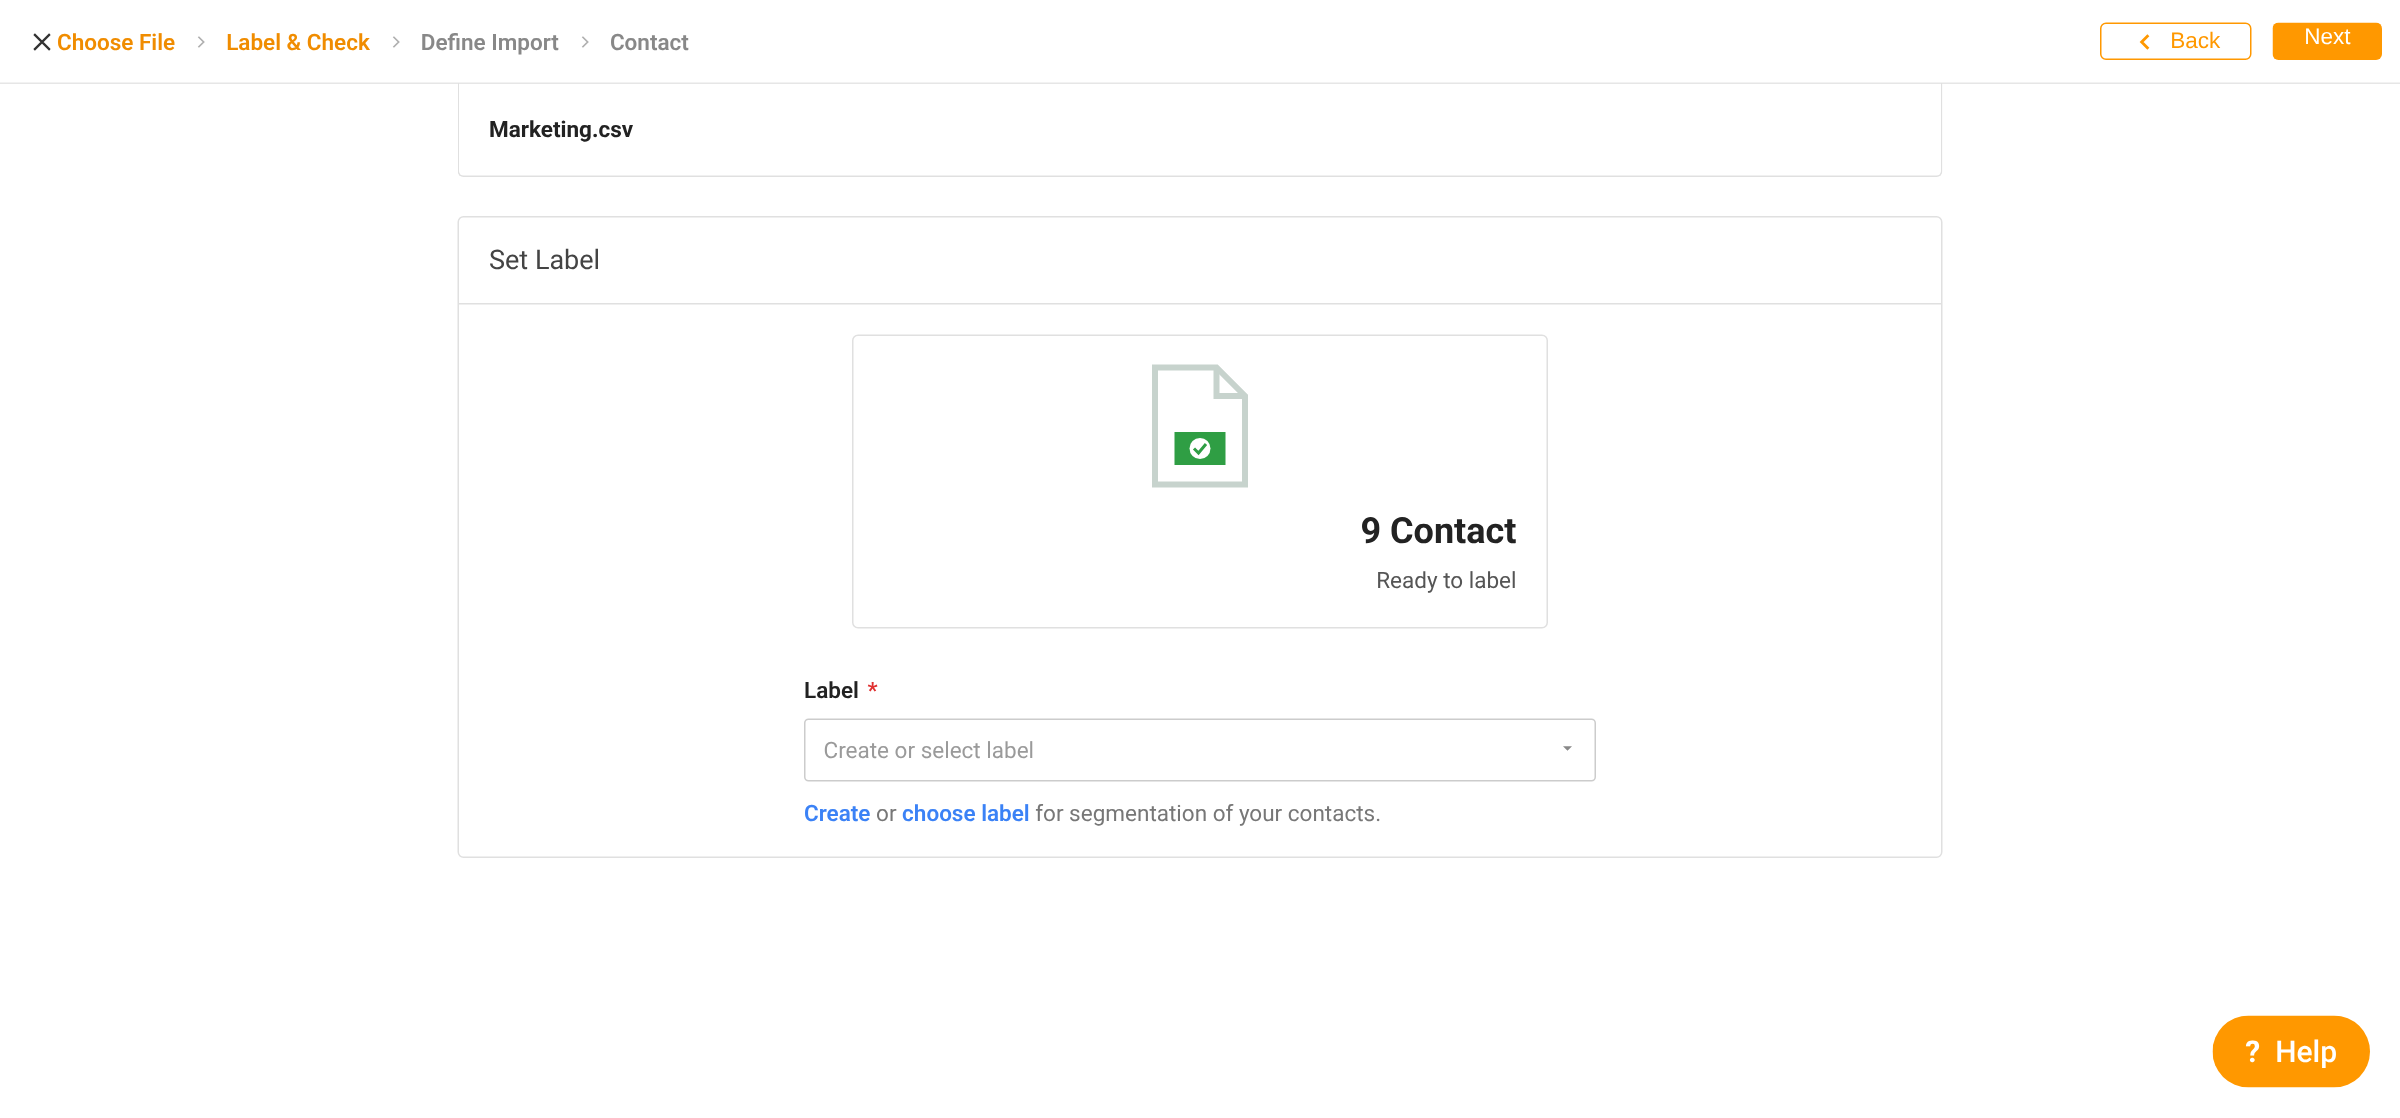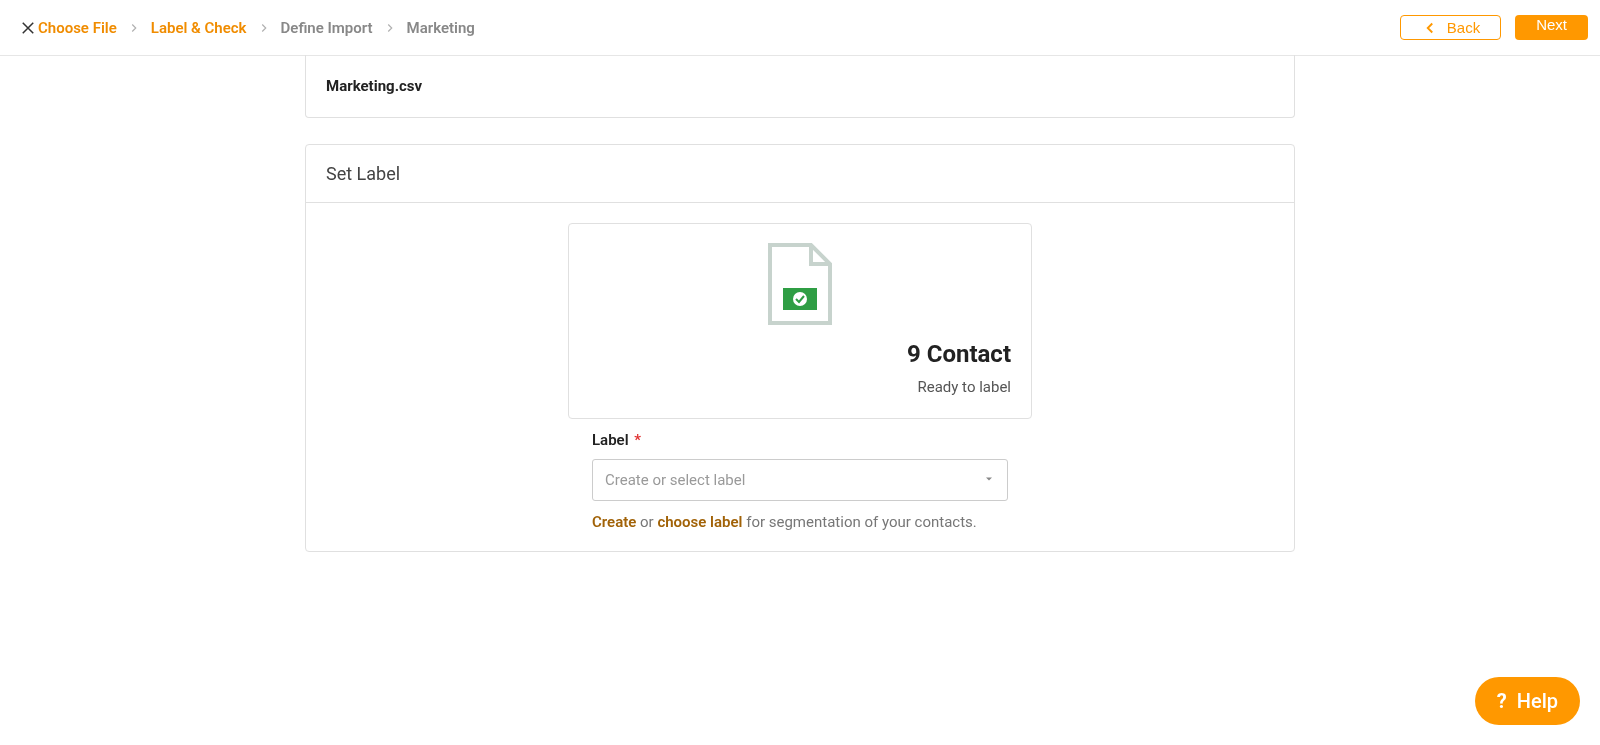--- a/index.html
+++ b/index.html
@@ -52,34 +52,34 @@
   .status-box {
     width: 464px; margin: 0 auto;
     border: 1px solid #e0e0e0; border-radius: 4px;
     padding: 18px 20px 22px;
     text-align: right;
   }
   .doc-icon { width: 70px; height: 84px; margin: 0 auto 14px; }
   .count-line { font-size: 24px; font-weight: 700; color: #222; margin-top: 4px; }
   .ready-line { font-size: 15px; color: #555; margin-top: 10px; }
 
-  .field-wrap { width: 416px; margin: 12px auto 0; }
+  .field-wrap { width: 528px; margin: 32px auto 0; }
   .field-label { font-size: 15px; font-weight: 600; color: #222; margin-bottom: 10px; }
   .field-label .req { color: #e03131; margin-left: 2px; }
   .select {
     position: relative;
     border: 1px solid #ccc; border-radius: 3px;
     height: 42px; display: flex; align-items: center;
     padding: 0 12px; color: #9a9a9a; font-size: 15px;
     background: #fff; cursor: pointer;
   }
   .select .caret { position: absolute; right: 12px; top: 50%; transform: translateY(-50%); }
   .select .caret svg { width: 12px; height: 12px; fill: #888; }
   .helper { font-size: 15px; color: #777; margin-top: 12px; }
-  .helper strong { color: #a16207; font-weight: 600; }
+  .helper strong { color: #3b82f6; font-weight: 600; }
 
   .help-pill {
     position: fixed; right: 20px; bottom: 20px;
     background: #ff9800; color: #fff;
     border-radius: 999px; height: 48px;
     display: flex; align-items: center; gap: 10px;
     padding: 0 22px; font-size: 20px; font-weight: 500;
     cursor: pointer;
   }
   .help-pill .q { font-weight: 700; }
@@ -106,21 +106,21 @@
           <svg viewBox="0 0 24 24">
             <path d="M9 6l6 6-6 6"></path>
           </svg>
         </span>
       <span class="crumb">Define Import</span>
       <span class="chev">
           <svg viewBox="0 0 24 24">
             <path d="M9 6l6 6-6 6"></path>
           </svg>
         </span>
-      <span class="crumb">Marketing</span>
+      <span class="crumb">Contact</span>
     </div>
   </div>
   <div class="right-group">
     <button class="btn btn-outline">
       <svg viewBox="0 0 24 24">
           <path d="M15 6l-6 6 6 6"></path>
         </svg>
       <span>Back</span>
     </button>
     <button class="btn btn-solid">

